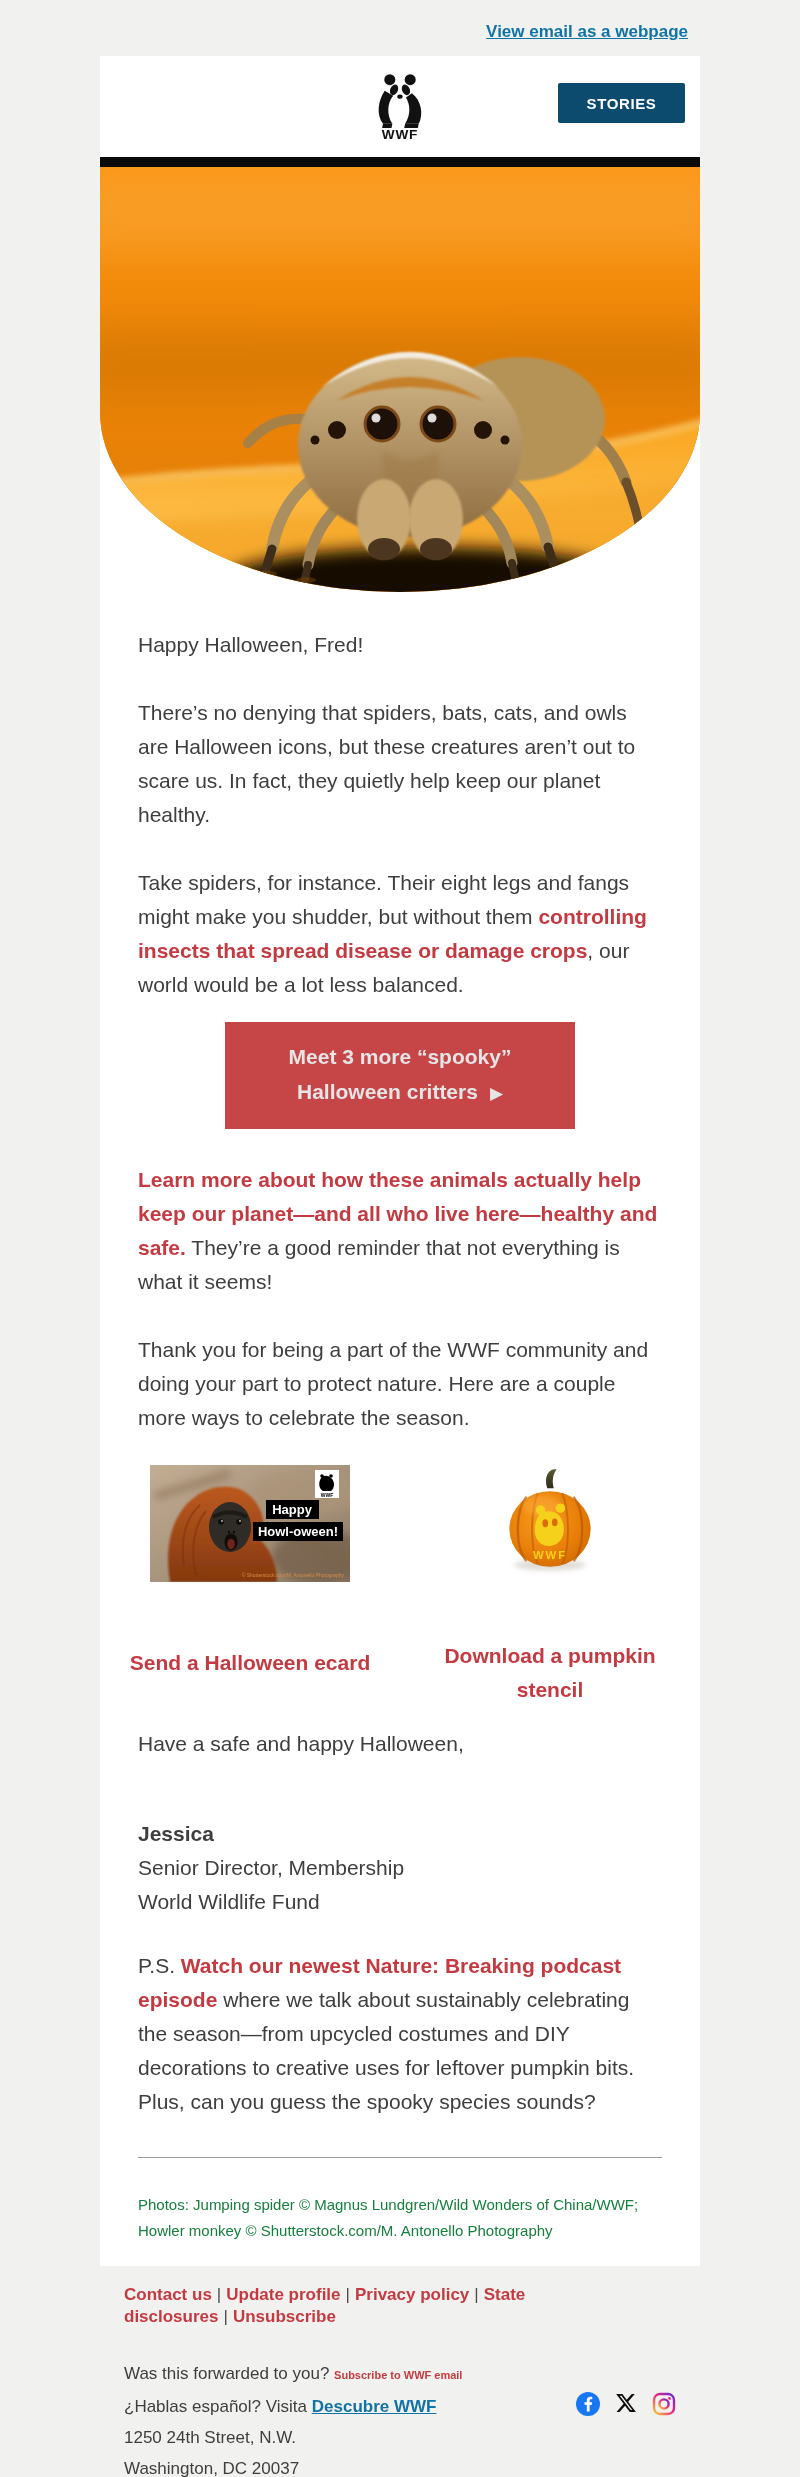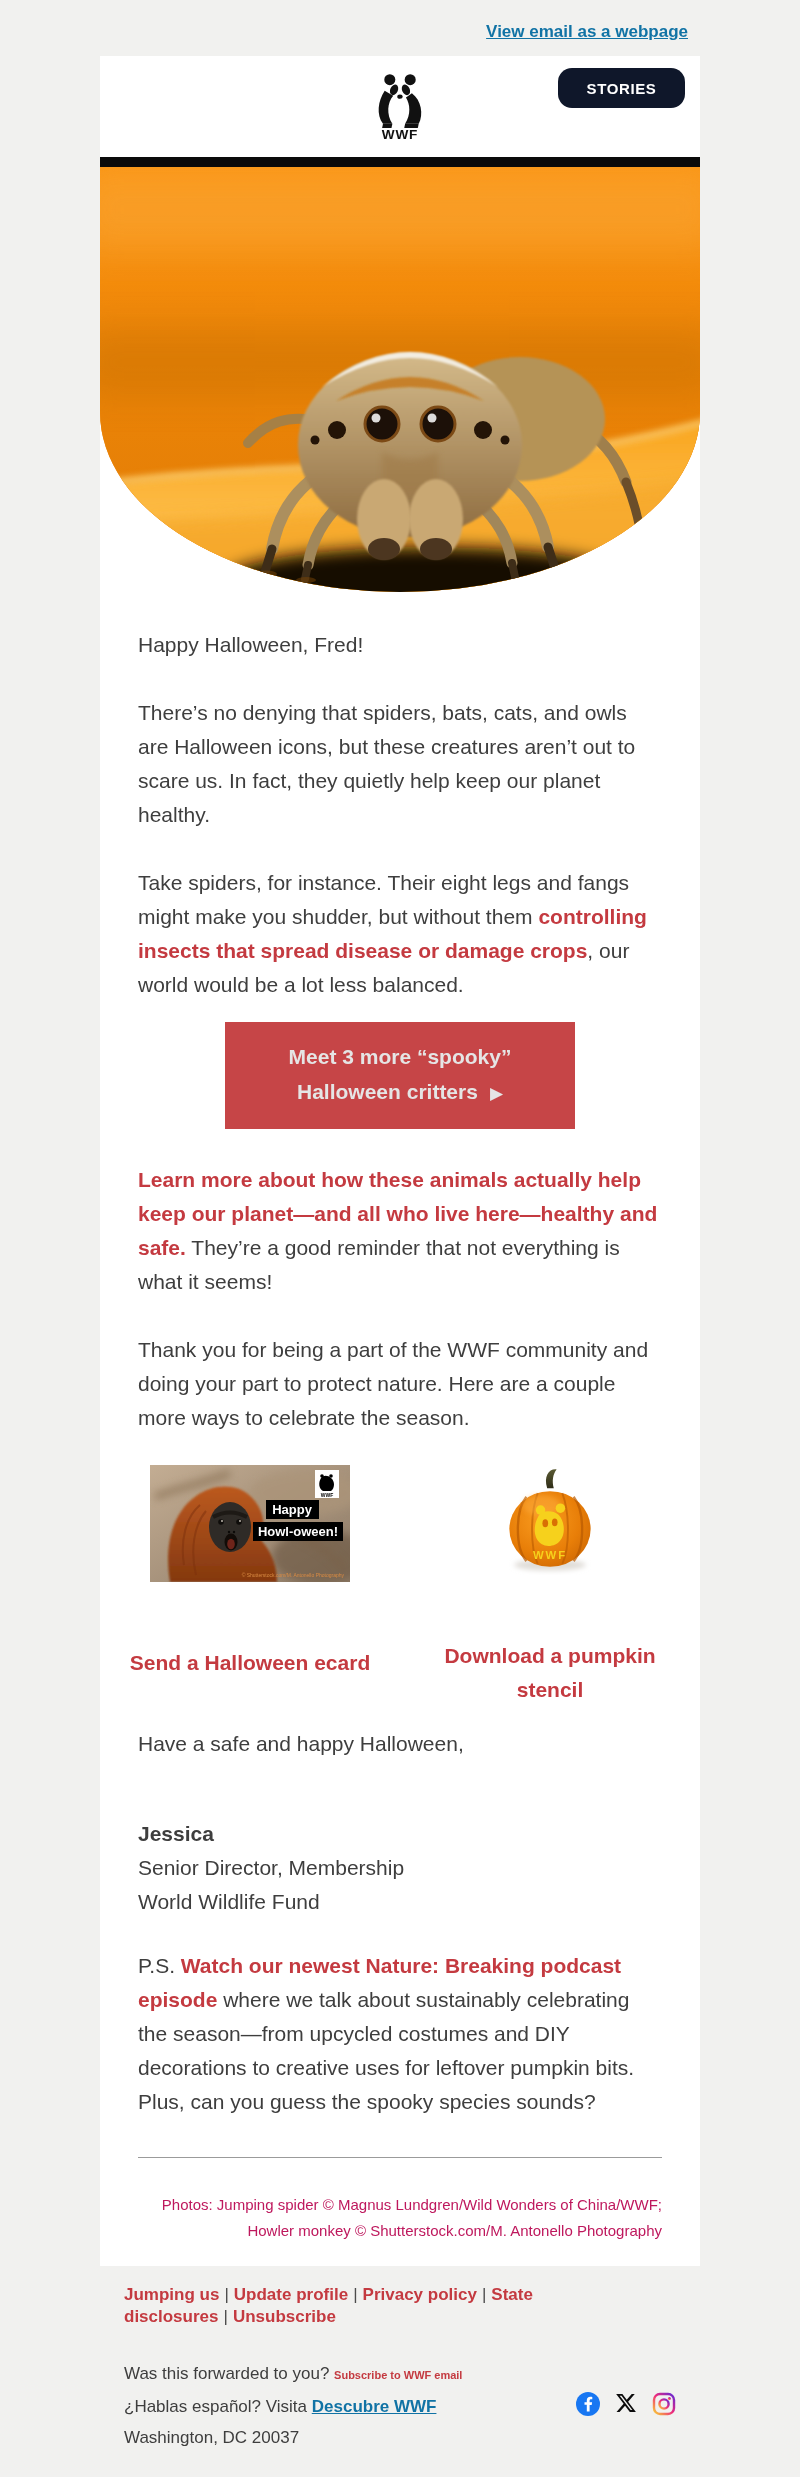--- a/index.html
+++ b/index.html
@@ -35,27 +35,27 @@
   }
   .logo{
     position:absolute;
     left:50%;
     top:16px;
     transform:translateX(-50%);
   }
   .stories-btn{
     position:absolute;
     right:15px;
-    top:12px;
+    top:27px;
     width:127px;
     height:40px;
-    background:#0f172a;
+    background:#0c4a6e;
     color:#fff;
     border:none;
-    border-radius:14px;
+    border-radius:2px;
     font-family:"Liberation Sans",sans-serif;
     font-size:15px;
     font-weight:bold;
     letter-spacing:0.6px;
     display:flex;
     align-items:center;
     justify-content:center;
   }
   .blackbar{height:10px;background:#0a0a0a;}
   .hero{
@@ -111,22 +111,21 @@
   .divider{
     border:none;
     border-top:1px solid #9b9b9b;
     margin:38px 0 0;
   }
   .credits{
     margin:56px 0 0;
     padding-bottom:22px;
     font-size:15px;
     line-height:26px;
-    color:#be185d;
-    text-align:right;
+    color:#15803d;
   }
   .footer{
     position:relative;
     box-sizing:border-box;
     padding:18px 124px 0;
     font-size:17px;
   }
   .flinks{font-weight:bold;line-height:22px;}
   .fsep{color:#4c4c4c;font-weight:normal;padding:0 5px;}
   .fbody{margin-top:30px;line-height:31px;}
@@ -377,26 +376,27 @@
 
     <hr class="divider">
 
     <p class="credits">Photos: Jumping spider © Magnus Lundgren/Wild Wonders of China/WWF; Howler monkey © Shutterstock.com/M. Antonello Photography</p>
   </div>
 </div>
 
 <div class="footer">
 
   <div class="flinks">
-    <a class="red-link">Jumping us</a><span class="fsep">|</span><a class="red-link">Update profile</a><span class="fsep">|</span><a class="red-link">Privacy policy</a><span class="fsep">|</span><a class="red-link">State disclosures</a><span class="fsep">|</span><a class="red-link">Unsubscribe</a>
+    <a class="red-link">Contact us</a><span class="fsep">|</span><a class="red-link">Update profile</a><span class="fsep">|</span><a class="red-link">Privacy policy</a><span class="fsep">|</span><a class="red-link">State disclosures</a><span class="fsep">|</span><a class="red-link">Unsubscribe</a>
   </div>
 
   <div class="fbody">
     <div><span>Was this forwarded to you? </span><a class="red-link" style="font-size:11px">Subscribe to WWF email</a></div>
     <div><span>¿Hablas español? Visita </span><a class="blue-link">Descubre WWF</a></div>
+    <div>1250 24th Street, N.W.</div>
     <div>Washington, DC 20037</div>
   </div>
 
   <div class="social">
     <a>
       <svg width="24" height="24" viewBox="0 0 24 24">
         <circle cx="12" cy="12" r="12" fill="#1877f2"></circle>
         <path d="M15.7 12.9l.4-2.6h-2.5V8.6c0-.75.35-1.45 1.5-1.45h1.2V4.9s-1.05-.18-2.05-.18c-2.1 0-3.45 1.25-3.45 3.55v1.97H8.5v2.6h2.3V19.5c.45.07.95.1 1.4.1s.95-.03 1.4-.1v-6.6h2.1z" fill="#fff"></path>
       </svg>
     </a>

